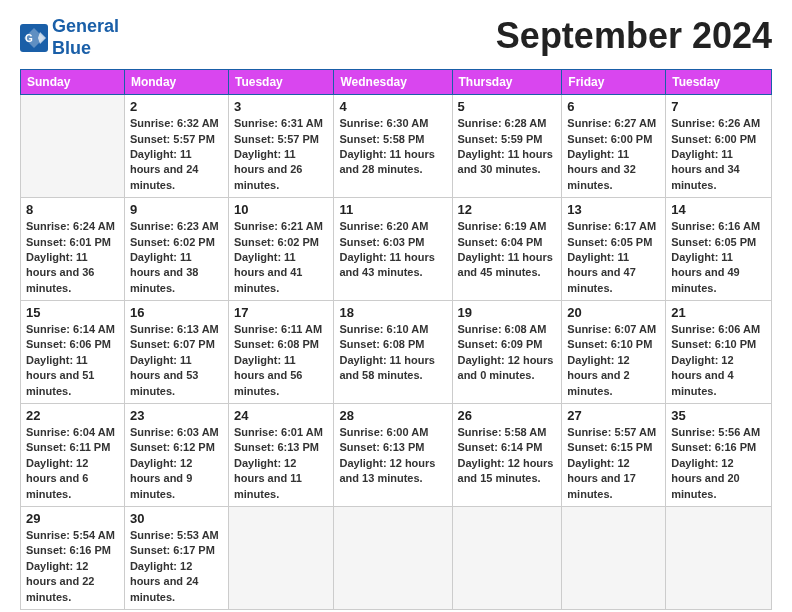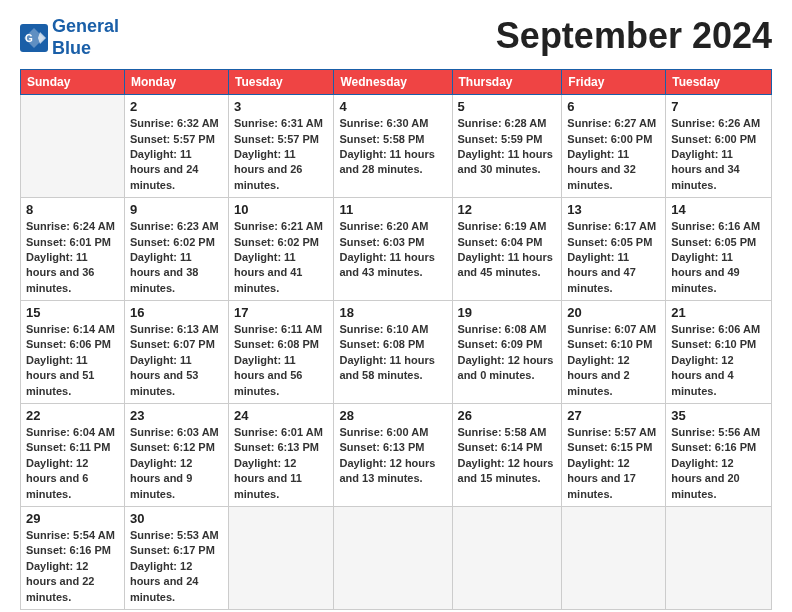--- a/index.html
+++ b/index.html
@@ -54,21 +54,21 @@
     .location {
       font-size: 14px;
       color: #444;
     }
     table {
       width: 100%;
       border-collapse: collapse;
       flex: 1;
     }
     th {
-      background-color: #ef4444;
+      background-color: #d946ef;
       color: #fff;
       font-size: 12px;
       font-weight: bold;
       padding: 5px 6px;
       text-align: left;
       border: 1px solid #1a5fa8;
     }
     td {
       border: 1px solid #ccc;
       vertical-align: top;

